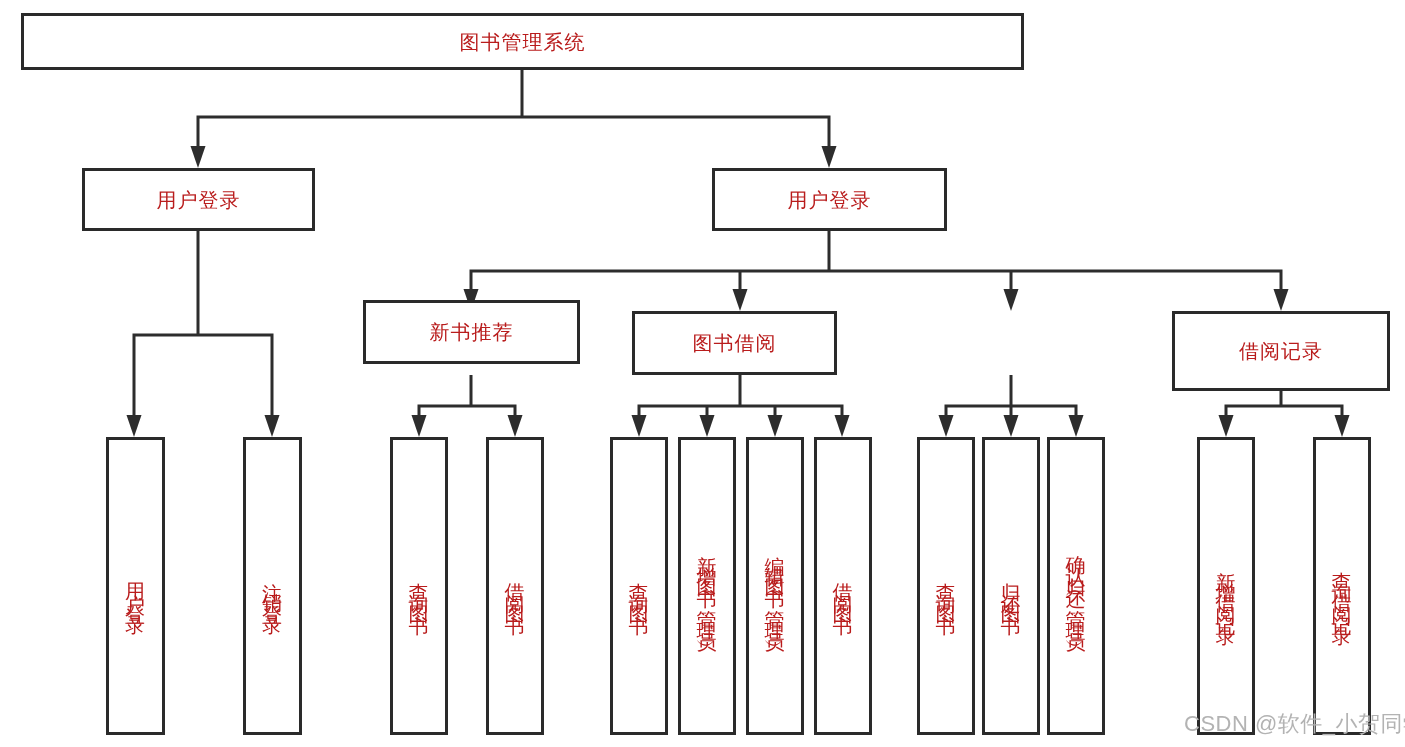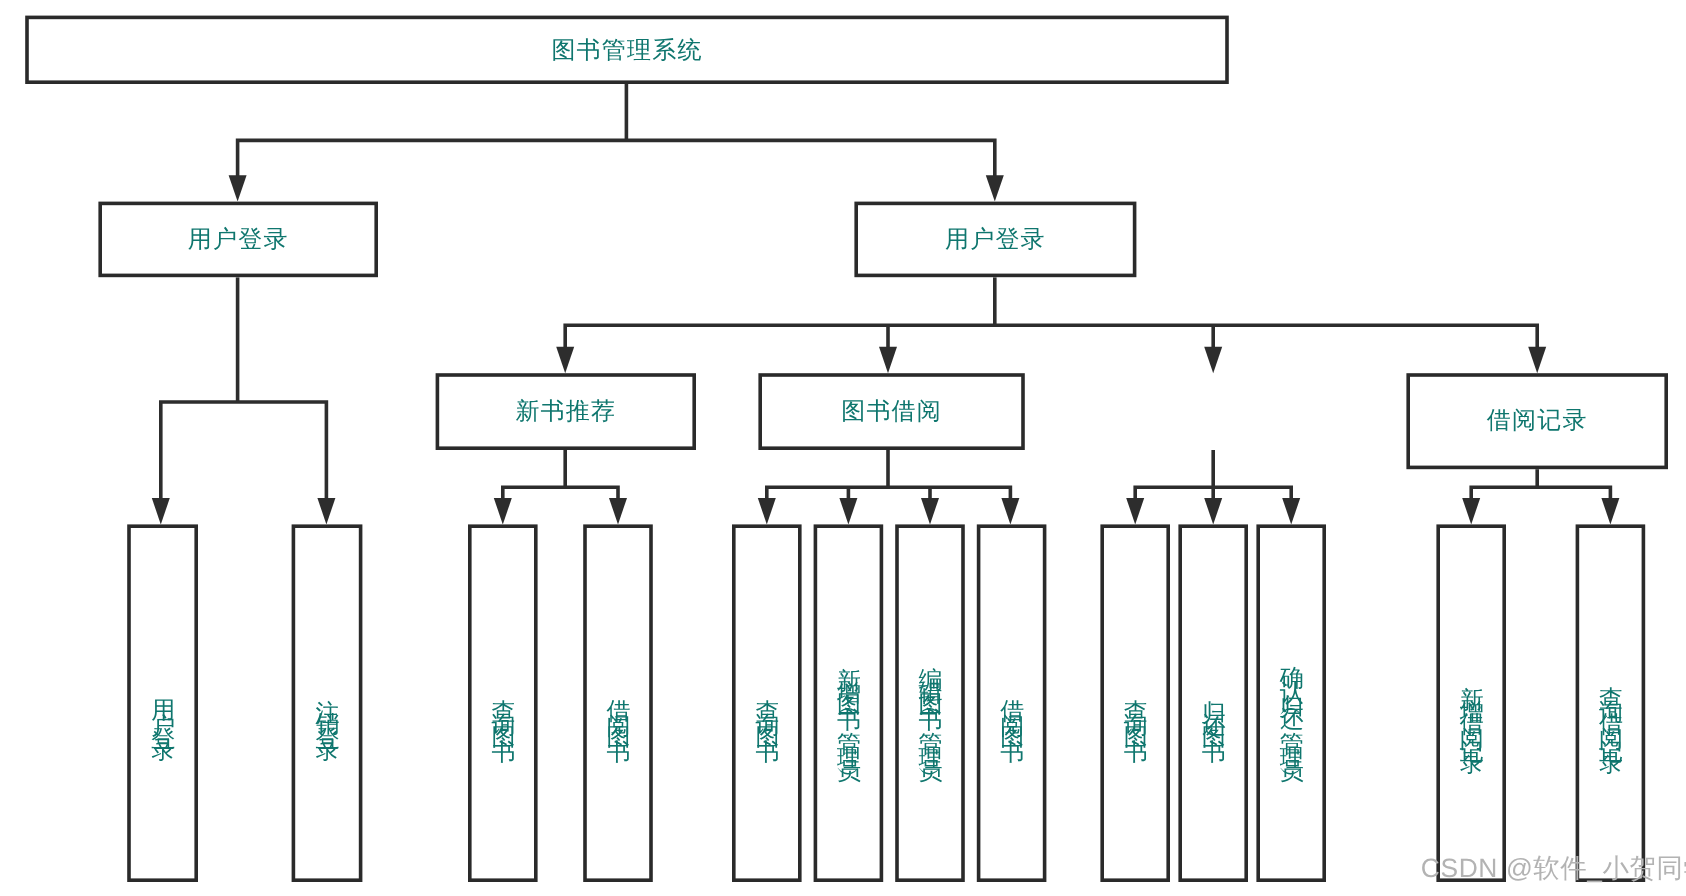--- a/index.html
+++ b/index.html
@@ -18,21 +18,21 @@
     width: 1405px; height: 747px;
     pointer-events: none;
   }
   .box {
     position: absolute;
     background: #ffffff;
     border: 3px solid #2a2a2a;
     display: flex;
     align-items: center;
     justify-content: center;
-    color: #0f766e;
+    color: #b91c1c;
     text-align: center;
   }
   .box.h {
     font-size: 20px;
     letter-spacing: 1px;
     line-height: 1;
   }
   .box.v {
     font-size: 20px;
     writing-mode: vertical-lr;
@@ -115,22 +115,22 @@
       <polygon points="1218.5,415 1233.5,415 1226,437"></polygon>
       <polygon points="1334.5,415 1349.5,415 1342,437"></polygon>
     </g>
   </svg>
 
   <div class="box h" style="left:21px; top:13px; width:1003px; height:57px;">图书管理系统</div>
 
   <div class="box h" style="left:82px; top:168px; width:233px; height:63px;">用户登录</div>
   <div class="box h" style="left:712px; top:168px; width:235px; height:63px;">用户登录</div>
 
-  <div class="box h" style="left:363px; top:311px; width:217px; height:64px;">新书推荐</div>
-  <div class="box h" style="left:632px; top:311px; width:222px; height:64px;text-align:right;">图书借阅</div>
+  <div class="box h" style="left:363px; top:300px; width:217px; height:64px;">新书推荐</div>
+  <div class="box h" style="left:632px; top:311px; width:205px; height:64px;text-align:right;">图书借阅</div>
   <div class="box h" style="left:1172px; top:311px; width:218px; height:80px;text-align:center;">借阅记录</div>
 
   <div class="box v" style="left:106px; top:437px; width:59px; height:298px;">用户登录</div>
   <div class="box v" style="left:243px; top:437px; width:59px; height:298px;">注销登录</div>
 
   <div class="box v" style="left:390px; top:437px; width:58px; height:298px;">查询图书</div>
   <div class="box v" style="left:486px; top:437px; width:58px; height:298px;">借阅图书</div>
 
   <div class="box v" style="left:610px; top:437px; width:58px; height:298px;">查询图书</div>
   <div class="box v" style="left:678px; top:437px; width:58px; height:298px;">新增图书（管理员）</div>

